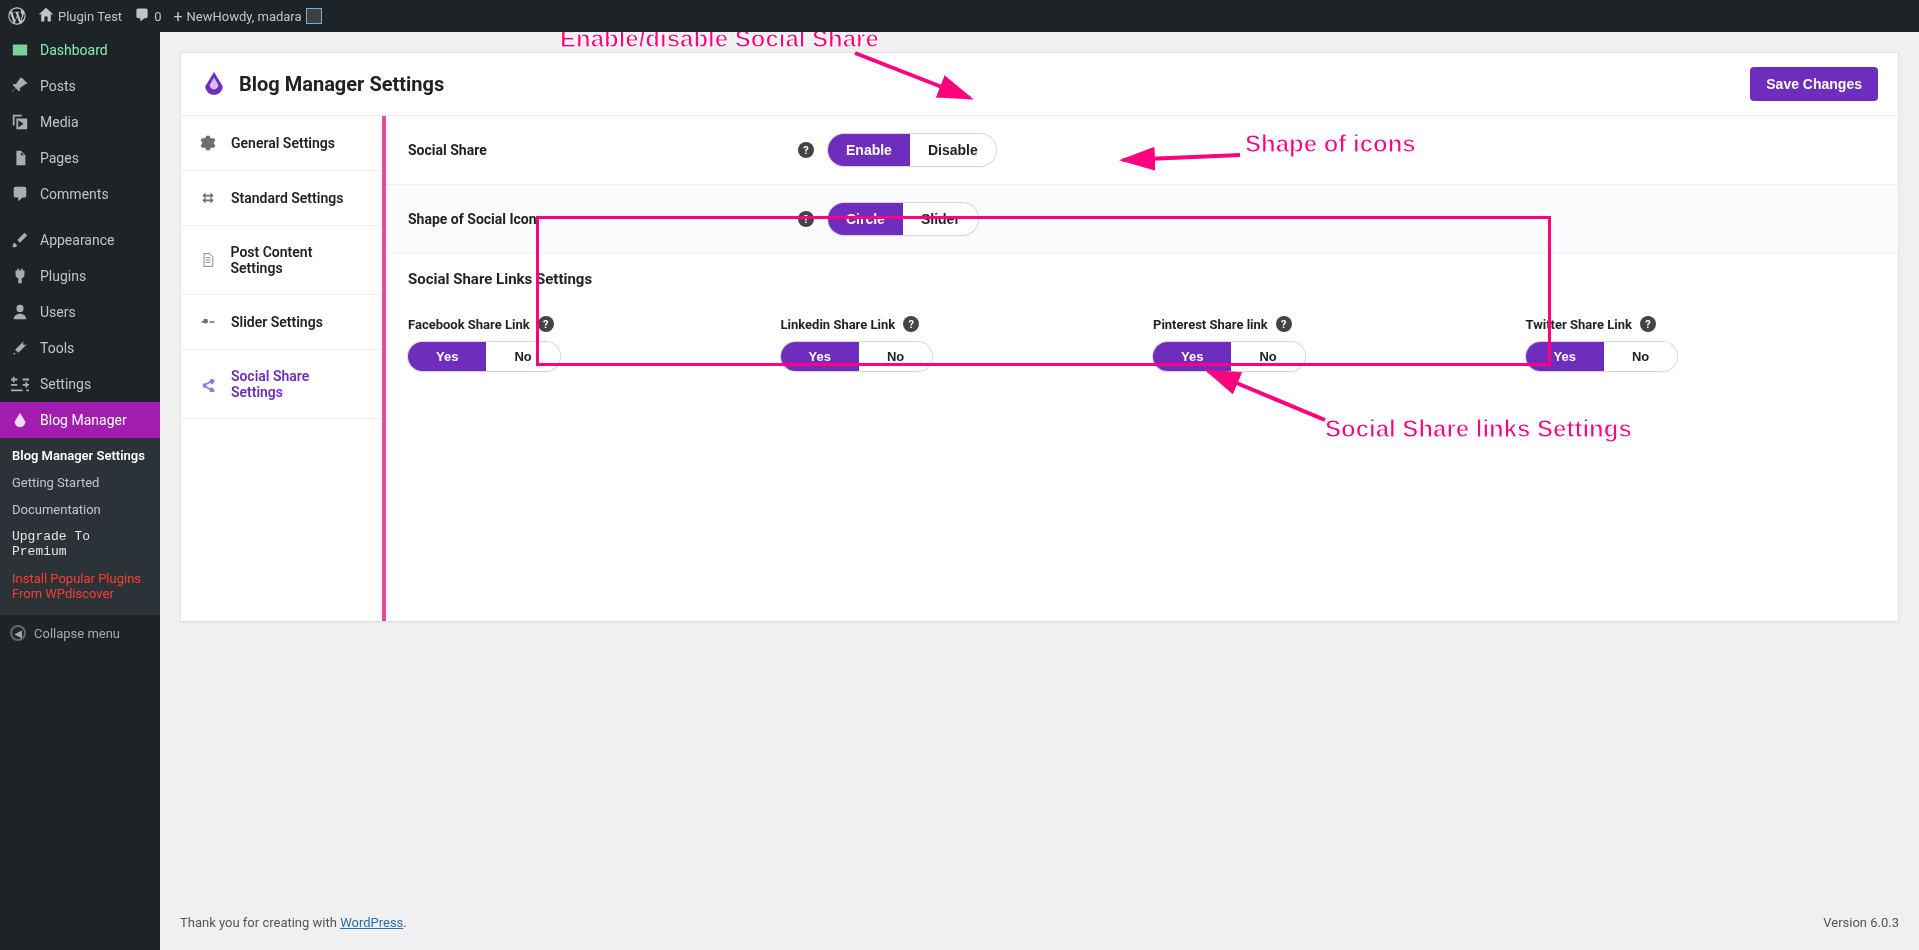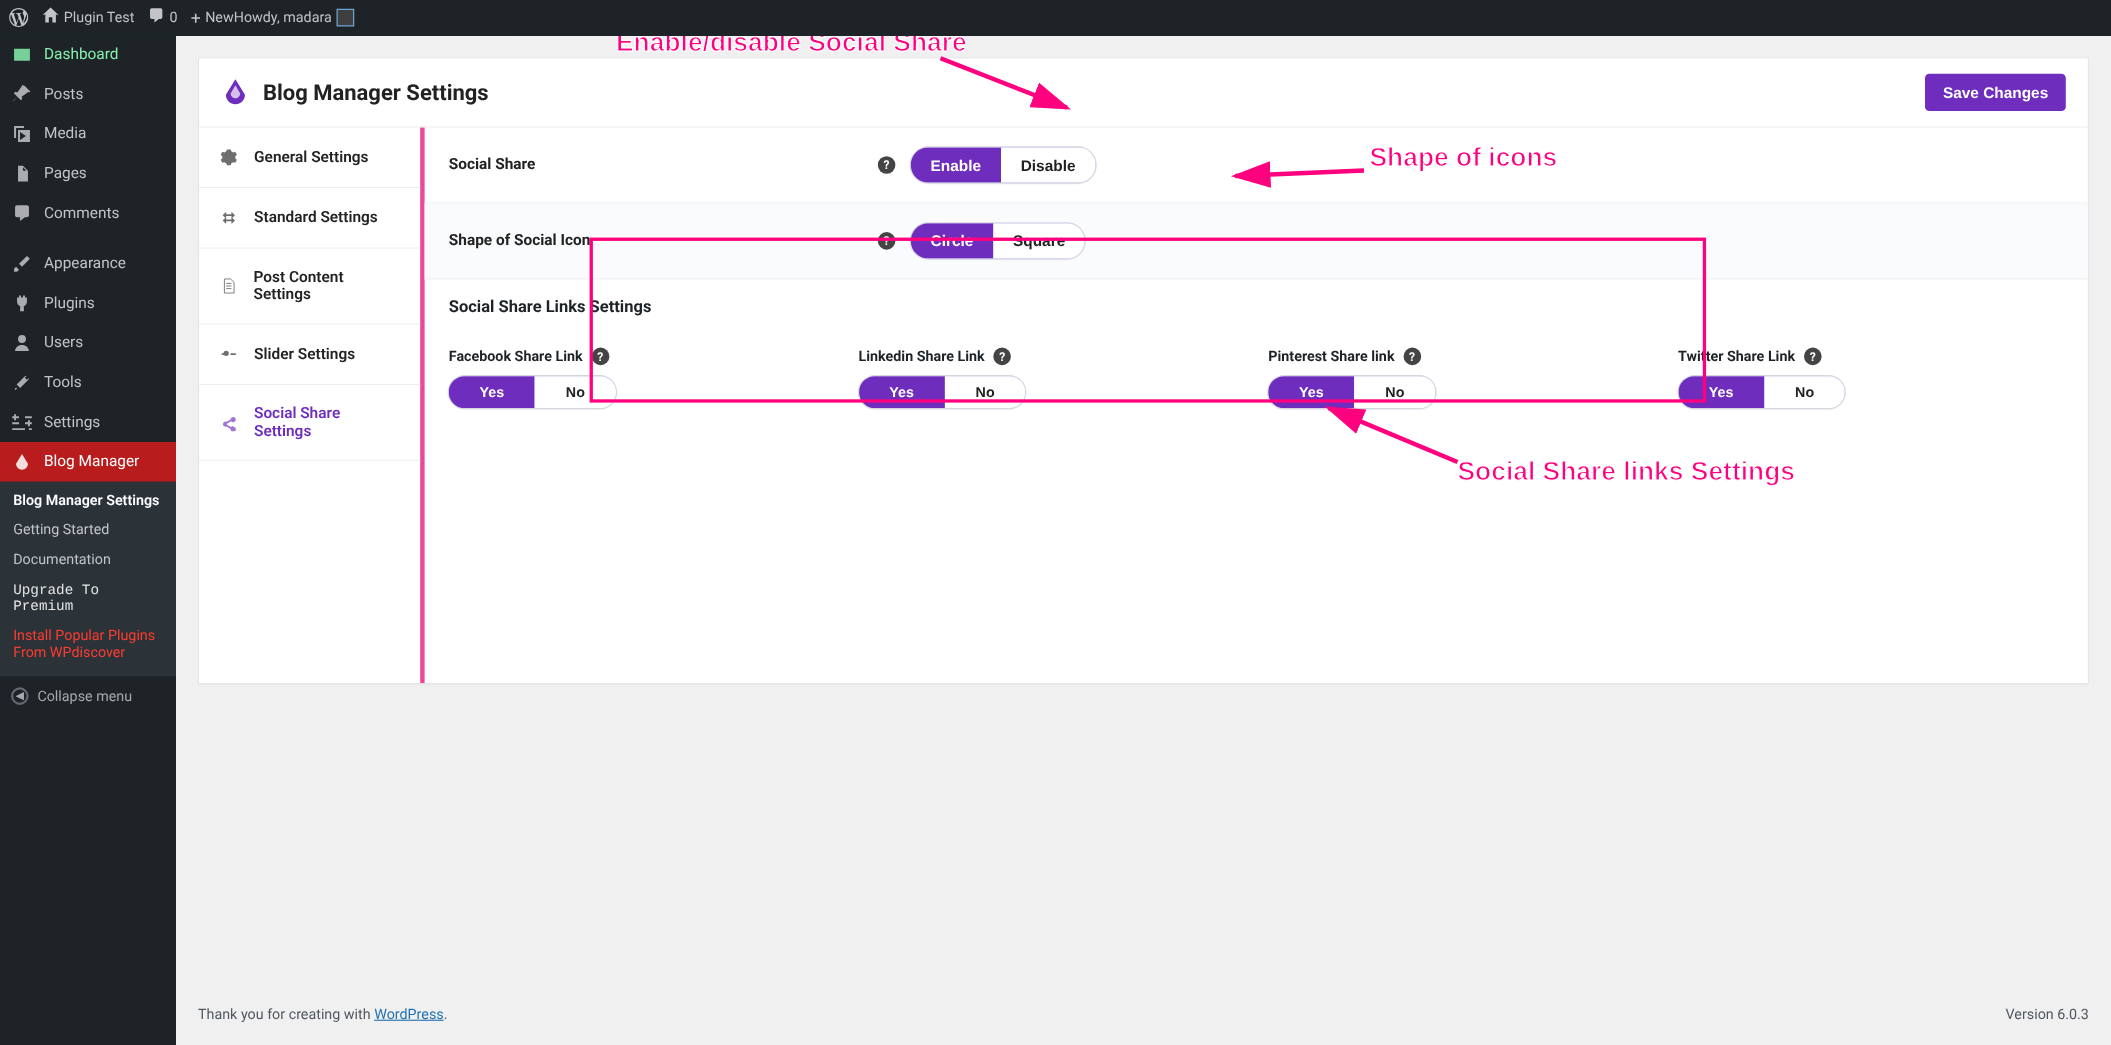--- a/index.html
+++ b/index.html
@@ -12,21 +12,21 @@
   #wpadminbar .ab-item { display: flex; align-items: center; gap: 4px; font-size: 13px; cursor: pointer; color: #c3c4c7; }
   #wpadminbar .wp-logo svg { width: 18px; height: 18px; fill: #c3c4c7; }
   #wpadminbar .ab-avatar { width: 16px; height: 16px; background: #3f3f3f; border: 1px solid #72aee6; display: inline-block; }
 
   
   #adminmenu { position: fixed; top: 32px; left: 0; bottom: 0; width: 160px; background: #1d2327; color: #c3c4c7; overflow-y: auto; }
   #adminmenu .menu-item { display: flex; align-items: center; gap: 10px; padding: 8px 10px; font-size: 14px; cursor: pointer; position: relative; }
   #adminmenu .menu-item.top { padding: 8px 10px; }
   #adminmenu .menu-item .dashicon { width: 20px; height: 20px; display: flex; align-items: center; justify-content: center; font-size: 16px; opacity: .85; }
   #adminmenu .menu-item.dashboard { color: #86efac; }
-  #adminmenu .menu-item.current { background: #b91c1c; color: #fff; }
+  #adminmenu .menu-item.current { background: #a21caf; color: #fff; }
   #adminmenu .menu-item.current::after { content: ""; position: absolute; right: -8px; top: 50%; transform: translateY(-50%); border: 8px solid transparent; border-right-color: #f0f0f1; }
   #adminmenu .submenu { background: #2c3338; padding: 4px 0 8px 0; }
   #adminmenu .submenu .sub-item { display: block; padding: 6px 12px; font-size: 13px; color: #c3c4c7; cursor: pointer; }
   #adminmenu .submenu .sub-item.current { color: #fff; font-weight: 600; }
   #adminmenu .submenu .sub-item.highlight-blue { color: #e5e5e5; font-family: Liberation Mono, monospace; }
   #adminmenu .submenu .sub-item.highlight-red { color: #ff3b30; }
   #adminmenu .collapse { display: flex; align-items: center; gap: 8px; padding: 10px; color: #a7aaad; cursor: pointer; }
   #adminmenu .collapse .circ { width: 16px; height: 16px; border: 2px solid #646970; border-radius: 50%; display: flex; align-items: center; justify-content: center; font-size: 10px; }
 
   
@@ -50,21 +50,21 @@
 
   
   .settings-content { flex: 1; }
   .row { display: flex; align-items: center; padding: 18px 22px; border-bottom: 1px solid #f0f0f3; gap: 20px; }
   .row.alt { background: #fafbfc; }
   .row .label { width: 370px; font-size: 14px; font-weight: 700; color: #222; }
   .row .control { display: flex; align-items: center; gap: 14px; }
   .help { width: 16px; height: 16px; border-radius: 50%; background: #444; color: #fff; font-size: 11px; font-weight: 700; display: flex; align-items: center; justify-content: center; cursor: pointer; }
 
   
-  .pill { display: inline-flex; border-radius: 18px; background: #c4b5fd; box-shadow: 0 0 0 1px #d6d6de, 0 1px 2px rgba(0,0,0,.1); overflow: hidden; }
+  .pill { display: inline-flex; border-radius: 18px; background: #fef9c3; box-shadow: 0 0 0 1px #d6d6de, 0 1px 2px rgba(0,0,0,.1); overflow: hidden; }
   .pill .opt { padding: 8px 18px; font-size: 14px; font-weight: 700; color: #222; cursor: pointer; background: #fff; border: none; }
   .pill .opt.on { background: #6f2dbd; color: #fff; }
   .pill.small .opt { padding: 7px 28px; font-size: 13px; }
 
   
   .links-section { padding: 16px 22px 24px; }
   .links-section h3 { font-size: 15px; font-weight: 700; margin-bottom: 28px; }
   .links-grid { display: grid; grid-template-columns: repeat(4, minmax(0,1fr)); gap: 22px; }
   .link-item .ll { display: flex; align-items: center; gap: 8px; font-size: 13px; font-weight: 700; margin-bottom: 10px; }
 
@@ -292,21 +292,21 @@
               </div>
             </div>
           </div>
 
           <div class="row alt">
             <div class="label">Shape of Social Icon</div>
             <div class="control">
               <span class="help">?</span>
               <div class="pill">
                 <button class="opt on">Circle</button>
-                <button class="opt">Square</button>
+                <button class="opt">Slider</button>
               </div>
             </div>
           </div>
 
           <div class="links-section">
             <h3>Social Share Links Settings</h3>
             <div class="links-grid">
               <div class="link-item">
                 <div class="ll">
                   <span>Facebook Share Link</span>

